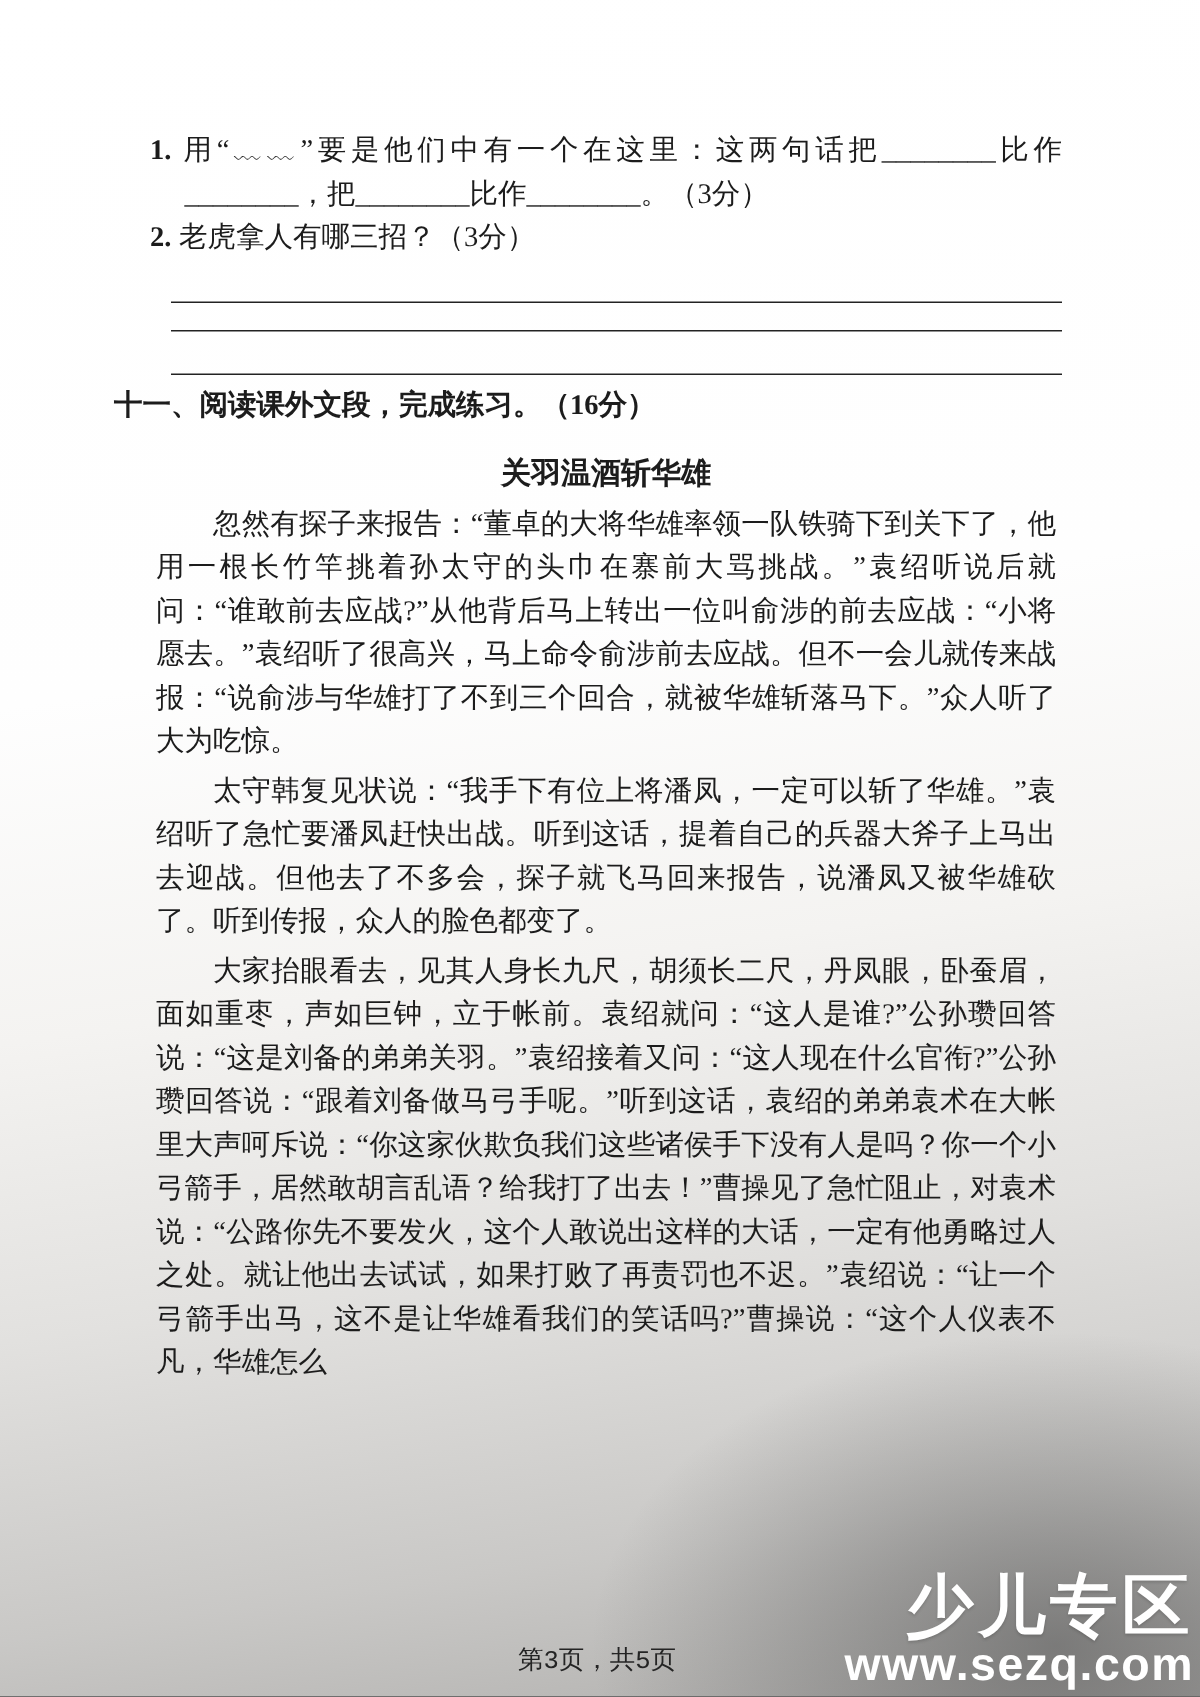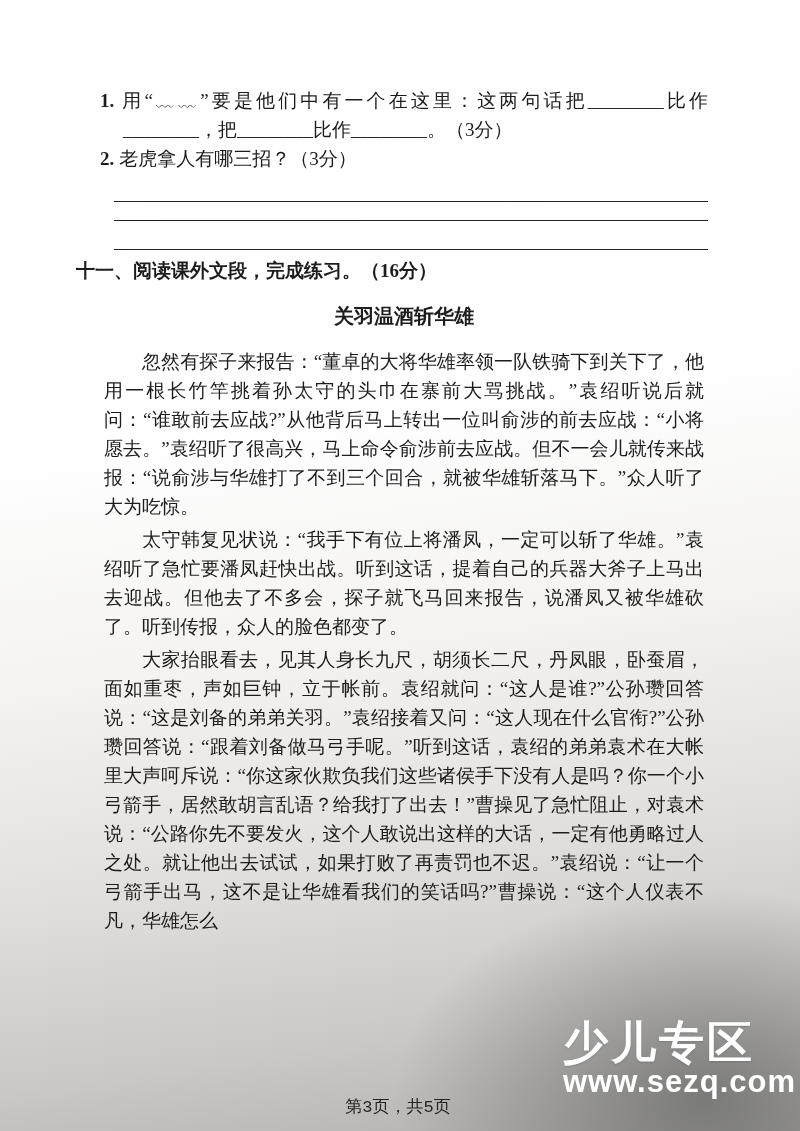--- a/index.html
+++ b/index.html
@@ -34,38 +34,38 @@
   }
   .al-after-q2 { margin-top: 28px; margin-bottom: 9px; }
   .al-q3-first { margin-top: 18px; }
   .al-q3-second { margin-top: 28px; margin-bottom: 6px; }
   .section-heading { font-weight: bold; margin: 1px 0 16px -24px; }
   .essay-title {
     font-weight: bold;
     text-align: center;
     font-size: 20px;
     line-height: 30px;
-    margin: 16px;
+    margin: 4px;
   }
   .para { margin: 4px; text-indent: 2em; }
   .footer {
     position: absolute;
     left: 8px;
     bottom: 13px;
     width: 780px;
     text-align: center;
     font-size: 17px;
     color: #242424;
     font-family: Liberation Mono, monospace;
   }
   .watermark {
     position: absolute;
     right: 4px;
-    bottom: 32px;
-    text-align: left;
+    bottom: 4px;
+    text-align: right;
     color: #ffffff;
     font-family: "Liberation Sans", sans-serif;
     line-height: 1.05;
   }
   .wm-brand {
     font-size: 45px;
     font-weight: 900;
     letter-spacing: 3px;
     text-shadow: 0 1px 2px rgba(0,0,0,0.15);
   }

